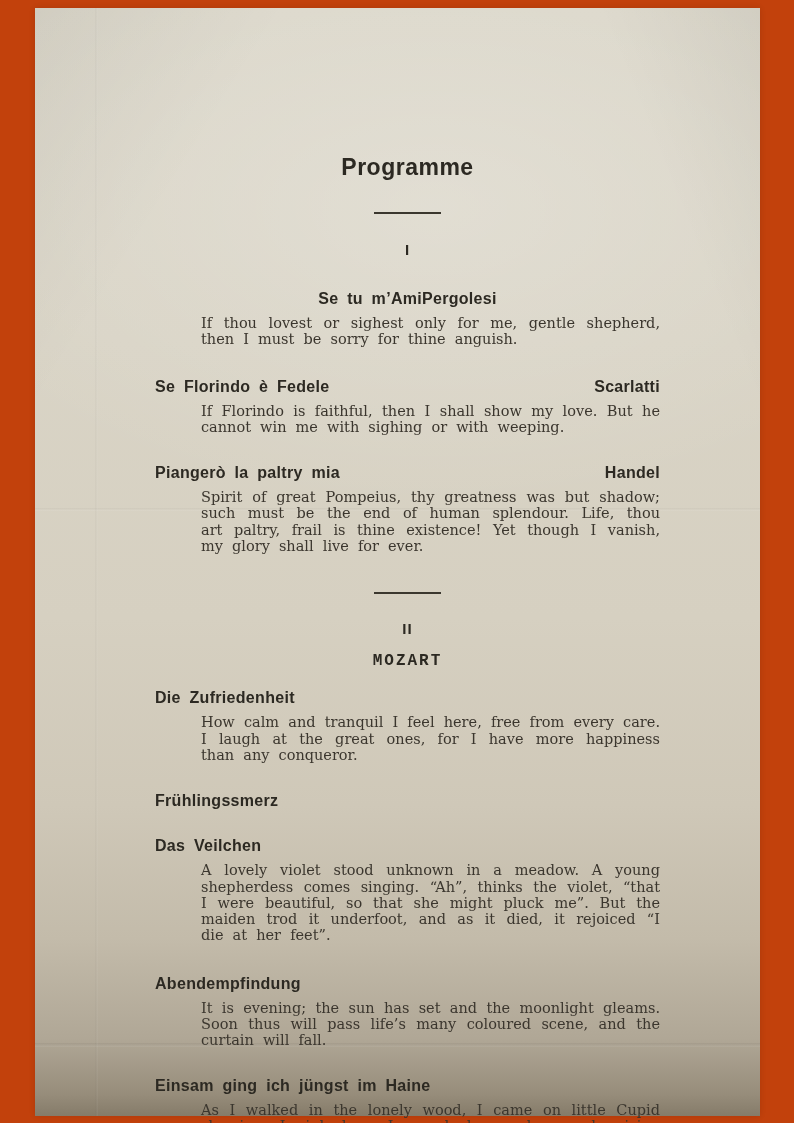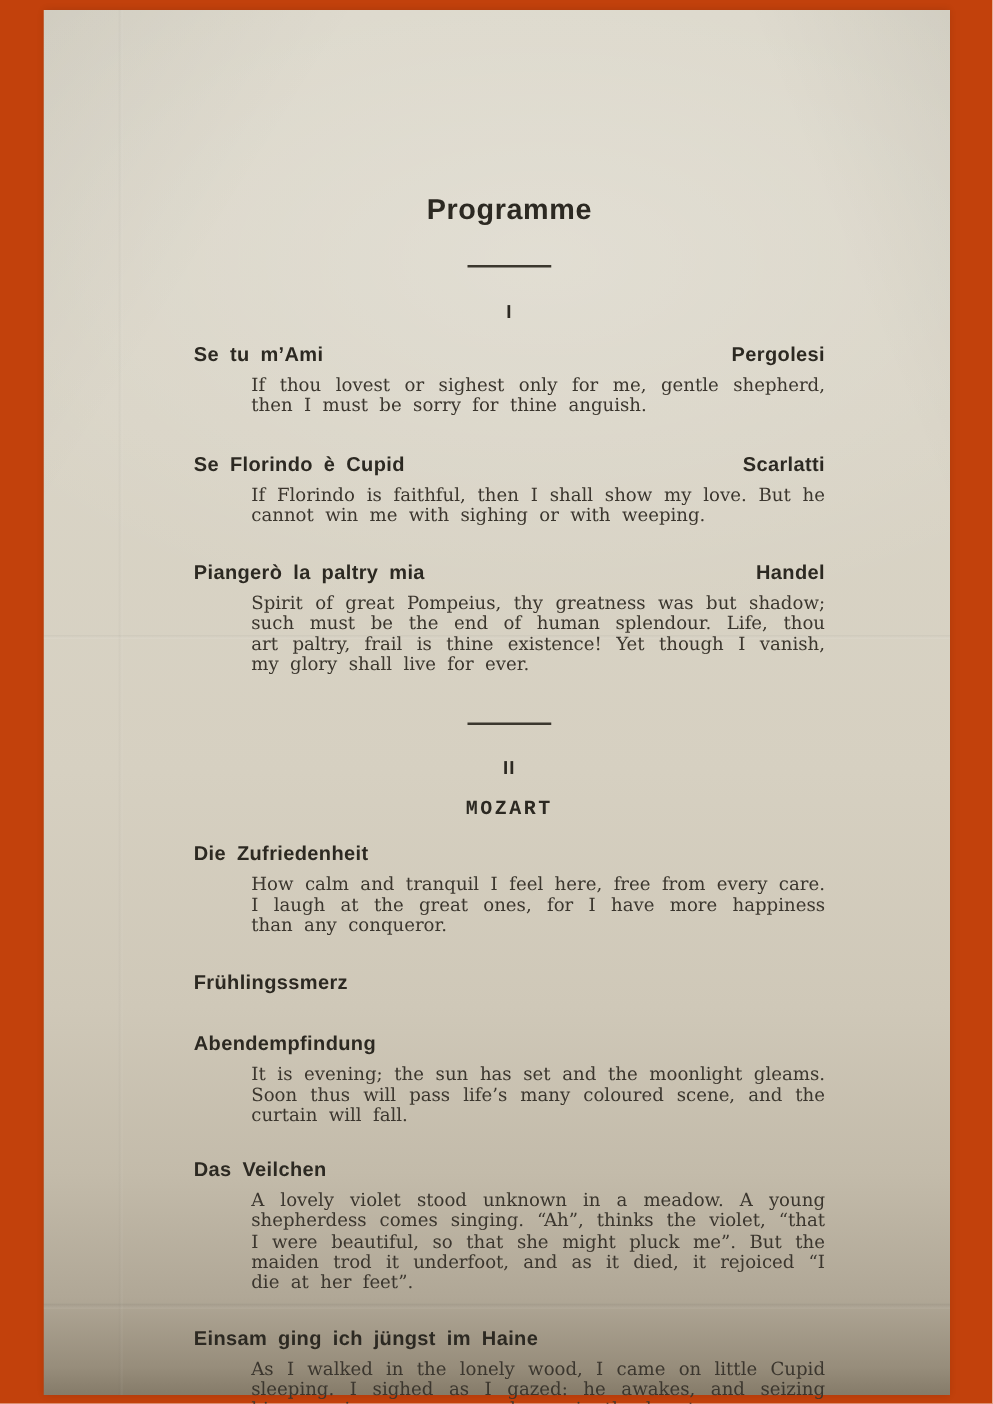--- a/index.html
+++ b/index.html
@@ -103,21 +103,21 @@
     margin-top: 7px;
     padding-left: 46px;
     font-size: 14.5px;
     line-height: 16.3px;
     text-align: justify;
     word-spacing: 4.5px;
     color: #3b362e;
   }
 
   
-  .item-1 .item-head { margin-top: 18px; }
+  .item-1 .item-head { margin-top: 32px; justify-content: center; }
   .item-2 .item-head { margin-top: 30px; }
   .item-3 .item-head { margin-top: 29px; }
   .item-4 .item-head { margin-top: 19px; }
   .item-5 .item-head { margin-top: 29px; }
   .item-6 .item-head { margin-top: 27px; }
   .item-7 .item-head { margin-top: 31px; }
   .item-8 .item-head { margin-top: 28px; }
 </style>
 </head>
 <body>
@@ -139,21 +139,21 @@
       <div class="item item-1">
         <div class="item-head">
           <span>Se tu m’Ami</span>
           <span>Pergolesi</span>
         </div>
         <p class="desc">If thou lovest or sighest only for me, gentle shepherd, then I must be sorry for thine anguish.</p>
       </div>
 
       <div class="item item-2">
         <div class="item-head">
-          <span>Se Florindo è Cupid</span>
+          <span>Se Florindo è Fedele</span>
           <span>Scarlatti</span>
         </div>
         <p class="desc">If Florindo is faithful, then I shall show my love. But he cannot win me with sighing or with weeping.</p>
       </div>
 
       <div class="item item-3">
         <div class="item-head">
           <span>Piangerò la paltry mia</span>
           <span>Handel</span>
         </div>
@@ -172,32 +172,32 @@
         </div>
         <p class="desc">How calm and tranquil I feel here, free from every care. I laugh at the great ones, for I have more happiness than any conqueror.</p>
       </div>
 
       <div class="item item-5">
         <div class="item-head">
           <span>Frühlingssmerz</span>
         </div>
       </div>
 
+      <div class="item item-6">
+        <div class="item-head">
+          <span>Das Veilchen</span>
+        </div>
+        <p class="desc">A lovely violet stood unknown in a meadow. A young shepherdess comes singing. “Ah”, thinks the violet, “that I were beautiful, so that she might pluck me”. But the maiden trod it underfoot, and as it died, it rejoiced “I die at her feet”.</p>
+      </div>
+
       <div class="item item-7">
         <div class="item-head">
           <span>Abendempfindung</span>
         </div>
         <p class="desc">It is evening; the sun has set and the moonlight gleams. Soon thus will pass life’s many coloured scene, and the curtain will fall.</p>
-      </div>
-
-      <div class="item item-6">
-        <div class="item-head">
-          <span>Das Veilchen</span>
-        </div>
-        <p class="desc">A lovely violet stood unknown in a meadow. A young shepherdess comes singing. “Ah”, thinks the violet, “that I were beautiful, so that she might pluck me”. But the maiden trod it underfoot, and as it died, it rejoiced “I die at her feet”.</p>
       </div>
 
       <div class="item item-8">
         <div class="item-head">
           <span>Einsam ging ich jüngst im Haine</span>
         </div>
         <p class="desc">As I walked in the lonely wood, I came on little Cupid sleeping. I sighed as I gazed: he awakes, and seizing his avenging arrow, wounds me in the heart.</p>
       </div>
 
     </div>

